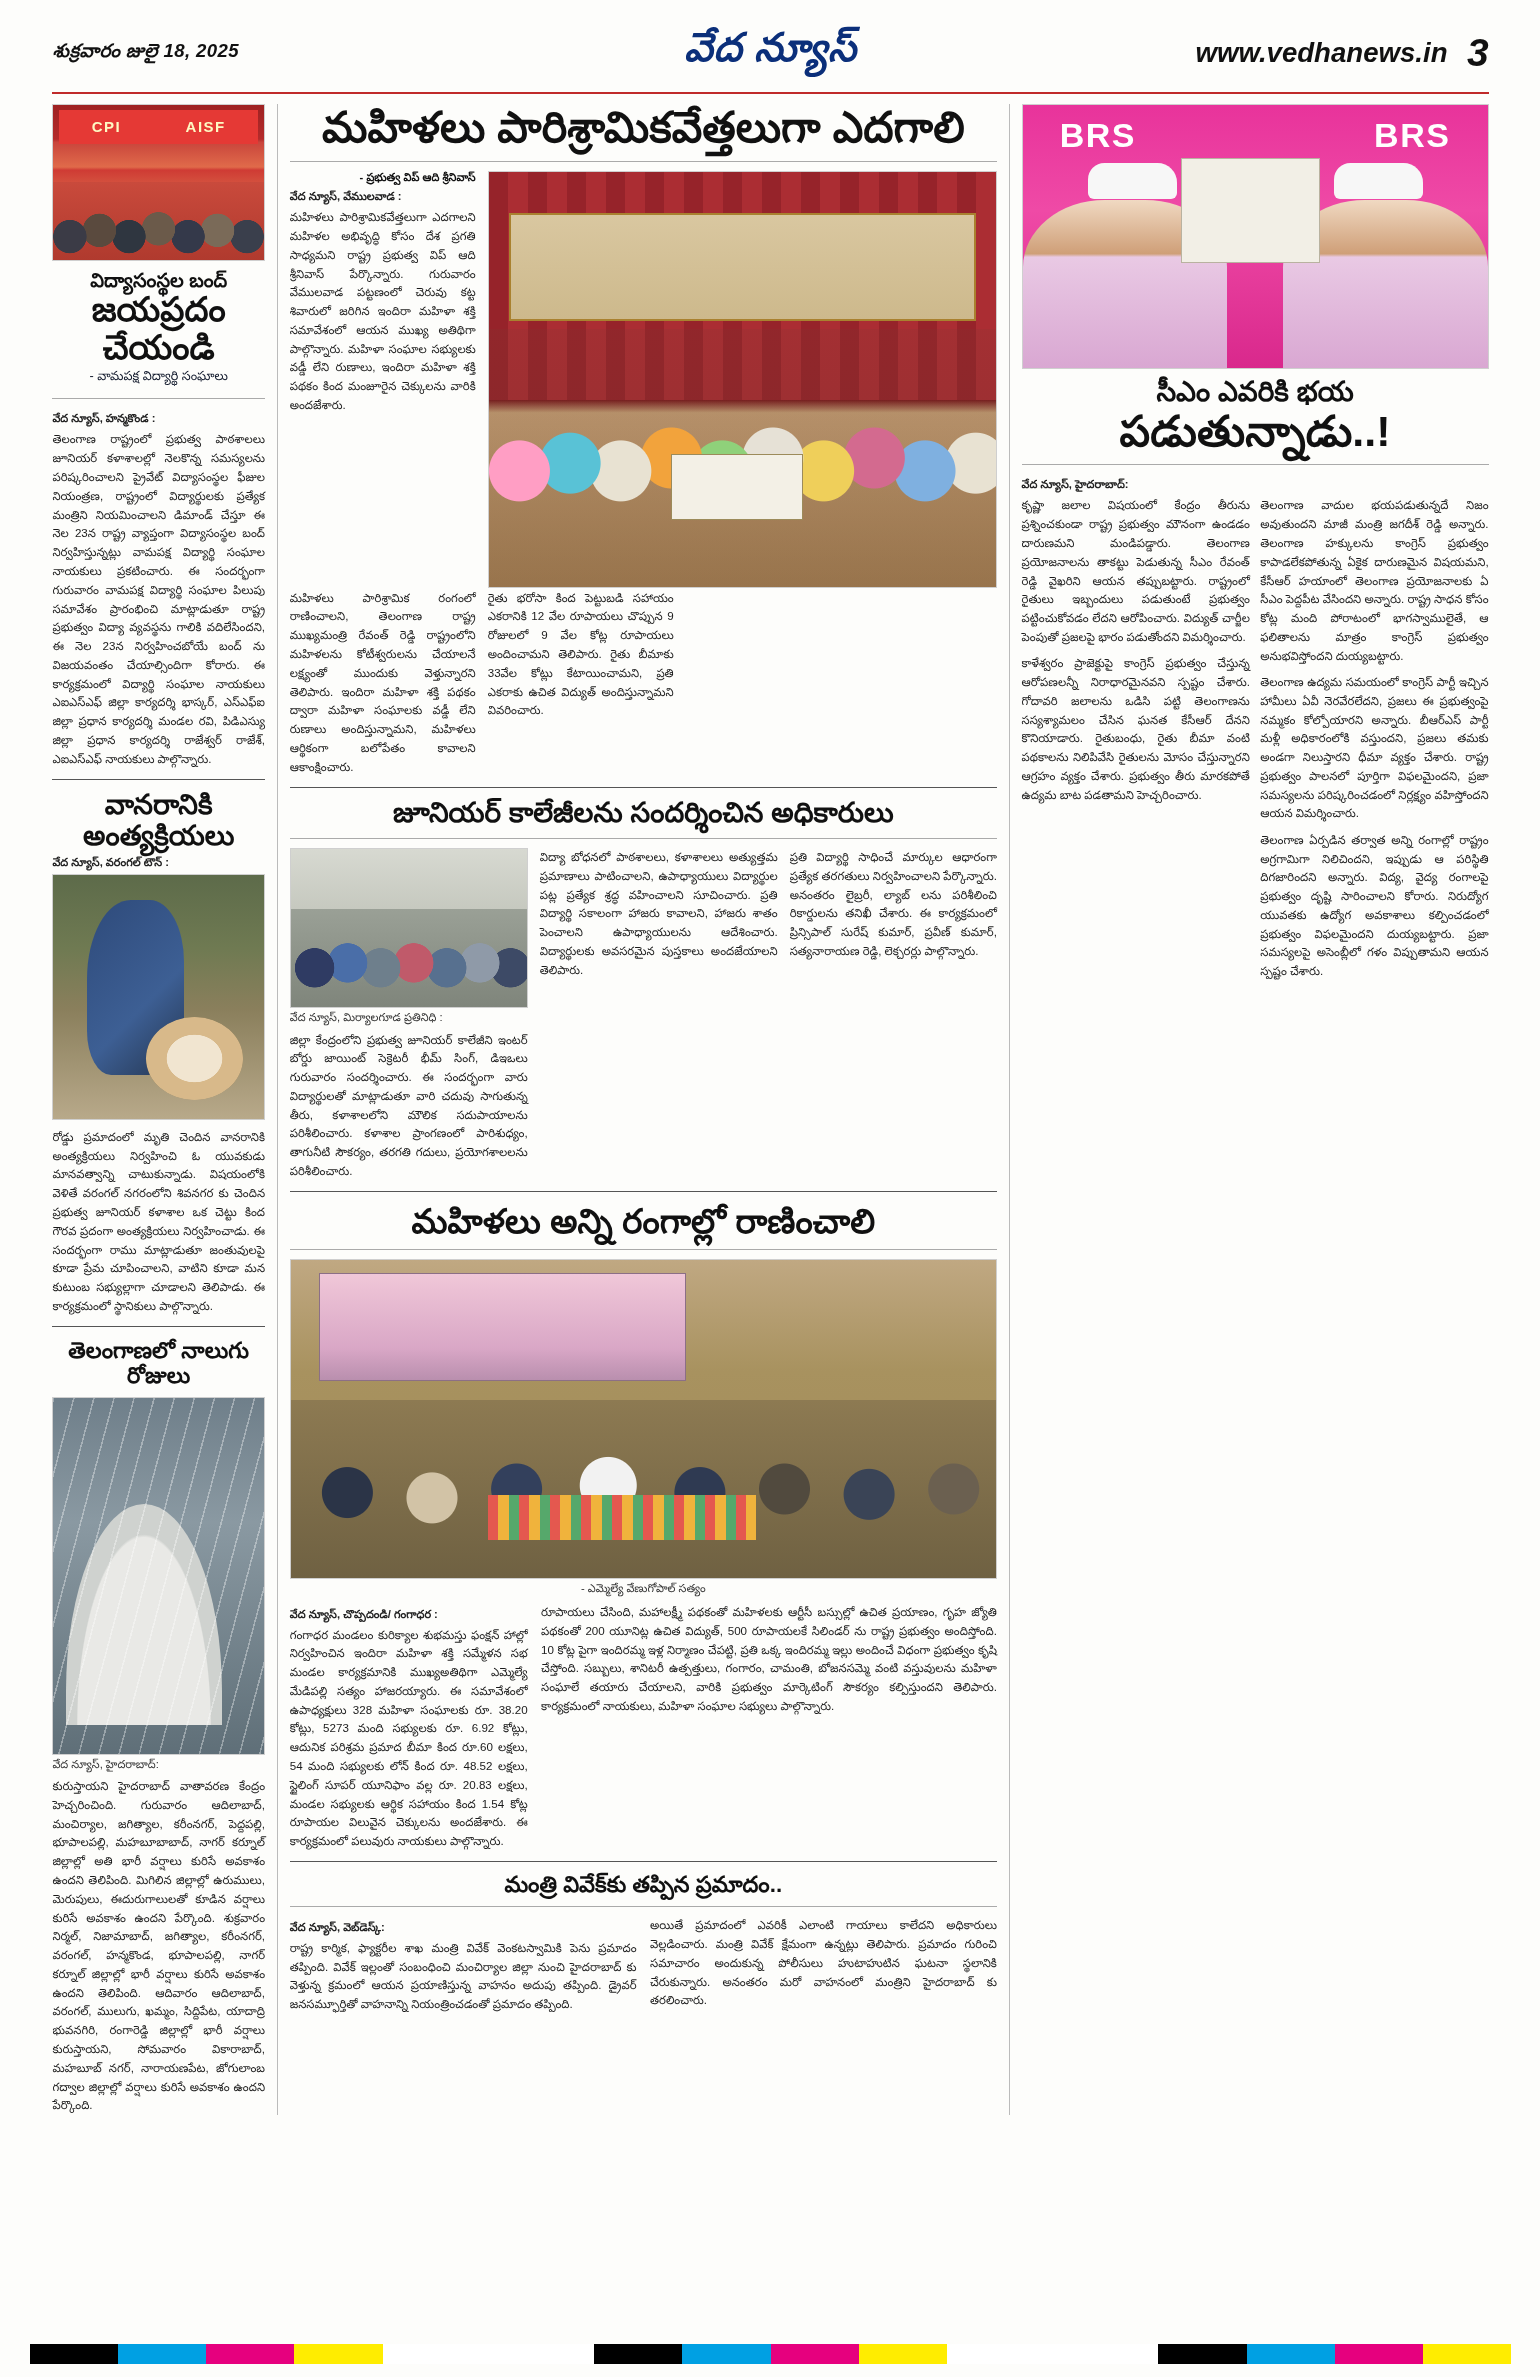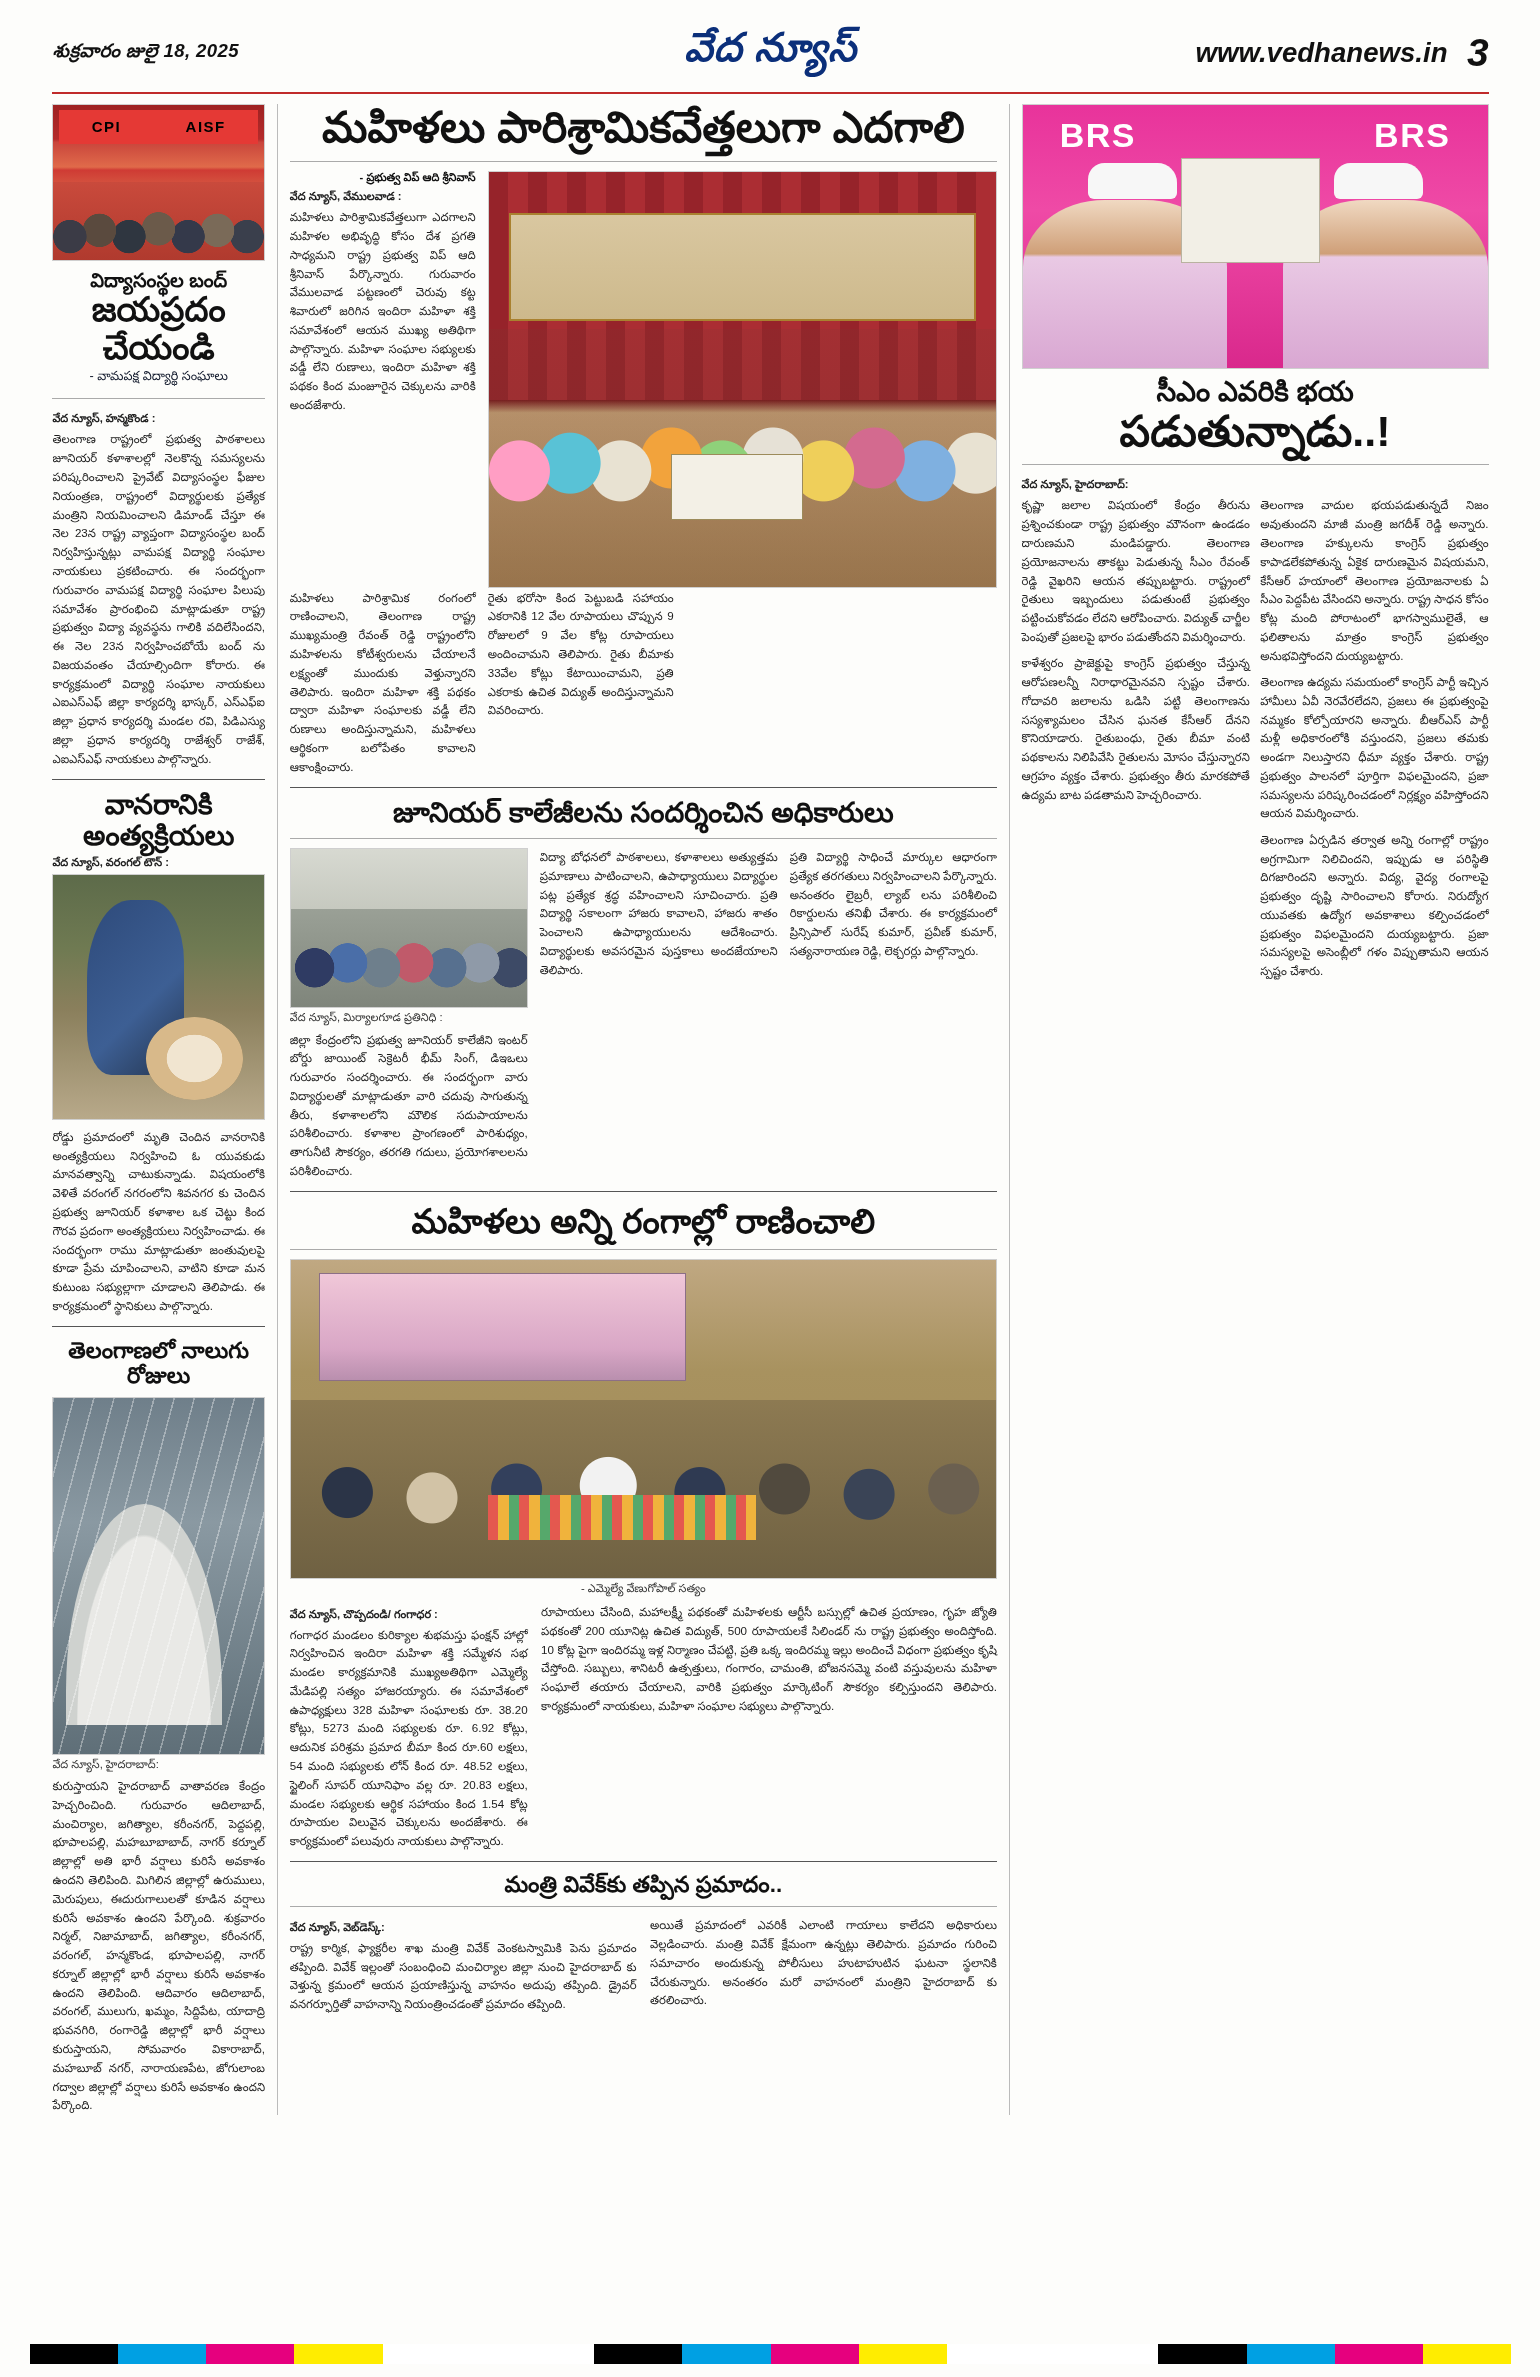--- a/index.html
+++ b/index.html
@@ -126,21 +126,21 @@
   .hr-thick { border:0; border-top:1.5px solid #555; margin:10.4px 0; }
 
   
   .ph-cpi {
     height: 157px;
     background:
       linear-gradient(180deg, #9e2222 0%, #b42b2b 22%, #c9453c 24%, #e06a4a 40%, #cf3b34 42%, #d96a4a 60%, #b93a30 62%, #d8d0c4 64%, #cfc6b8 100%);
   }
   .ph-cpi .banner {
     position:absolute; top:4.5px; left:6px; right:6px; height:34px;
-    background:#e53935; color:#000000; font-weight:bold; font-size:15px;
+    background:#e53935; color:#fef9c3; font-weight:bold; font-size:15px;
     display:flex; align-items:center; justify-content:space-around;
     letter-spacing:1.5px;
   }
   .ph-cpi .crowd {
     position:absolute; bottom:0; left:0; right:0; height:78px;
     background:
       radial-gradient(circle at 8% 70%, #3b3b46 0 16.4px, transparent 17px),
       radial-gradient(circle at 22% 62%, #5a4a3e 0 16.4px, transparent 17px),
       radial-gradient(circle at 36% 70%, #2f3640 0 16.4px, transparent 17px),
       radial-gradient(circle at 50% 60%, #6b5a4a 0 16.4px, transparent 17px),
@@ -431,21 +431,21 @@
       </div>
 
       <hr class="hr-thick">
 
       <div>
         <div class="headline-te h-sm center tight">మంత్రి వివేక్‌కు తప్పిన ప్రమాదం..</div>
         <hr class="hr-thin">
         <div style="display:flex; gap:13.4px;">
           <div style="flex:1;">
             <div class="byline">వేద న్యూస్, వెబ్‌డెస్క్:</div>
-            <div class="body-te">రాష్ట్ర కార్మిక, ఫ్యాక్టరీల శాఖ మంత్రి వివేక్ వెంకటస్వామికి పెను ప్రమాదం తప్పింది. వివేక్ ఇల్లంతో సంబంధించి మంచిర్యాల జిల్లా నుంచి హైదరాబాద్ కు వెళ్తున్న క్రమంలో ఆయన ప్రయాణిస్తున్న వాహనం అదుపు తప్పింది. డ్రైవర్ వనగర్ఫూర్తితో వాహనాన్ని నియంత్రించడంతో ప్రమాదం తప్పింది.</div>
+            <div class="body-te">రాష్ట్ర కార్మిక, ఫ్యాక్టరీల శాఖ మంత్రి వివేక్ వెంకటస్వామికి పెను ప్రమాదం తప్పింది. వివేక్ ఇల్లంతో సంబంధించి మంచిర్యాల జిల్లా నుంచి హైదరాబాద్ కు వెళ్తున్న క్రమంలో ఆయన ప్రయాణిస్తున్న వాహనం అదుపు తప్పింది. డ్రైవర్ జనసమ్ఫూర్తితో వాహనాన్ని నియంత్రించడంతో ప్రమాదం తప్పింది.</div>
           </div>
           <div style="flex:1;" class="body-te">అయితే ప్రమాదంలో ఎవరికీ ఎలాంటి గాయాలు కాలేదని అధికారులు వెల్లడించారు. మంత్రి వివేక్ క్షేమంగా ఉన్నట్లు తెలిపారు. ప్రమాదం గురించి సమాచారం అందుకున్న పోలీసులు హుటాహుటిన ఘటనా స్థలానికి చేరుకున్నారు. అనంతరం మరో వాహనంలో మంత్రిని హైదరాబాద్ కు తరలించారు.</div>
         </div>
       </div>
     </div>
 
     <div class="divider-v"></div>
 
     <div class="col-right">
 

